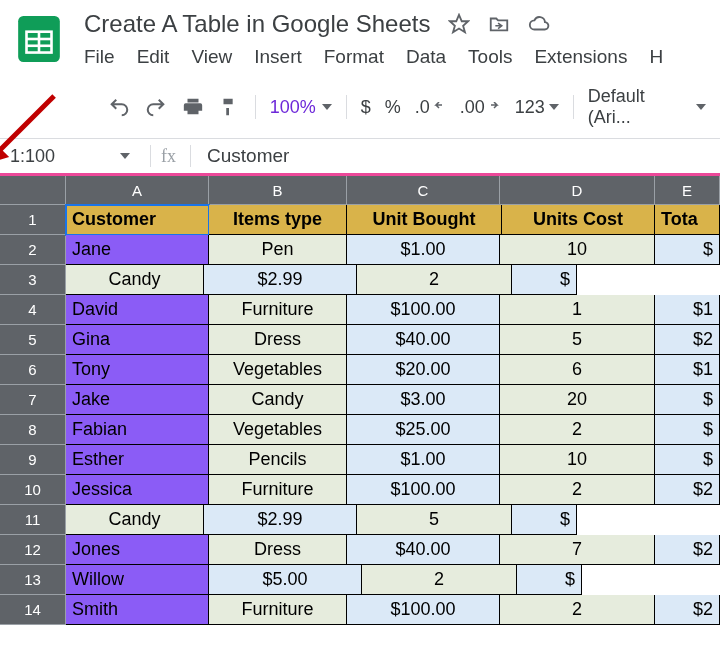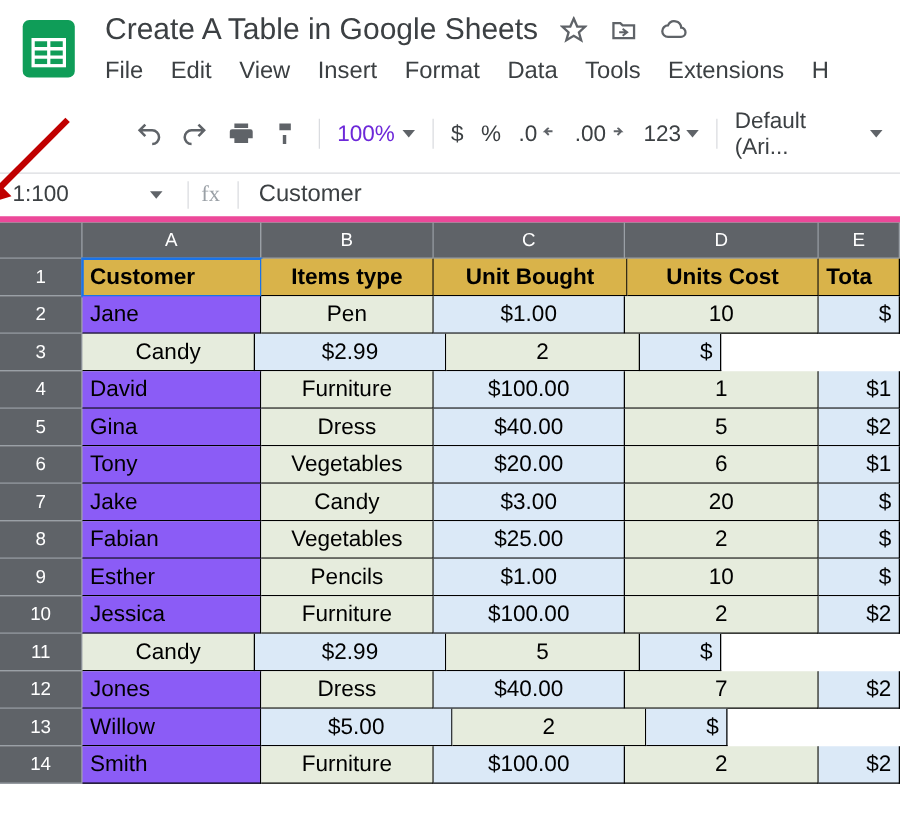--- a/index.html
+++ b/index.html
@@ -16,21 +16,21 @@
   .menubar { display: flex; gap: 22px; padding: 8px 0 10px 0; }
   .menu-item { font-size: 19px; color: #3c4043; cursor: pointer; }
   
   .toolbar { display: flex; align-items: center; gap: 14px; padding: 8px 14px 10px 108px; border-bottom: 1px solid #dadce0; }
   .tool-icon { width: 24px; height: 24px; color: #5f6368; display: flex; align-items: center; justify-content: center; cursor: pointer; }
   .tool-sep { width: 1px; height: 24px; background: #dadce0; }
   .zoom { font-size: 18px; color: #6d28d9; display: flex; align-items: center; gap: 6px; cursor: pointer; }
   .fmt-item { font-size: 18px; color: #3c4043; cursor: pointer; display: flex; align-items: center; gap: 4px; }
   .font-select { font-size: 18px; color: #3c4043; display: flex; align-items: center; gap: 10px; cursor: pointer; }
   
-  .namebox-row { display: flex; align-items: flex-start; padding: 6px 0 6px 10px; border-bottom: 5px solid #ec4899; }
+  .namebox-row { display: flex; align-items: center; padding: 6px 0 6px 10px; border-bottom: 3px solid #ec4899; }
   .namebox { width: 130px; font-size: 18px; color: #3c4043; display: flex; align-items: center; justify-content: space-between; padding-right: 10px; }
   .namebox-sep { width: 1px; height: 22px; background: #dadce0; margin: 0 10px; }
   .fx { font-size: 18px; color: #9aa0a6; margin-right: 14px; font-family: Georgia, serif; }
   .fx-sep { width: 1px; height: 22px; background: #dadce0; margin-right: 16px; }
   .formula-text { font-size: 19px; color: #3c4043; }
   
   .grid { display: flex; }
   .rowheads { display: flex; flex-direction: column; }
   .colheads { display: flex; }
   

